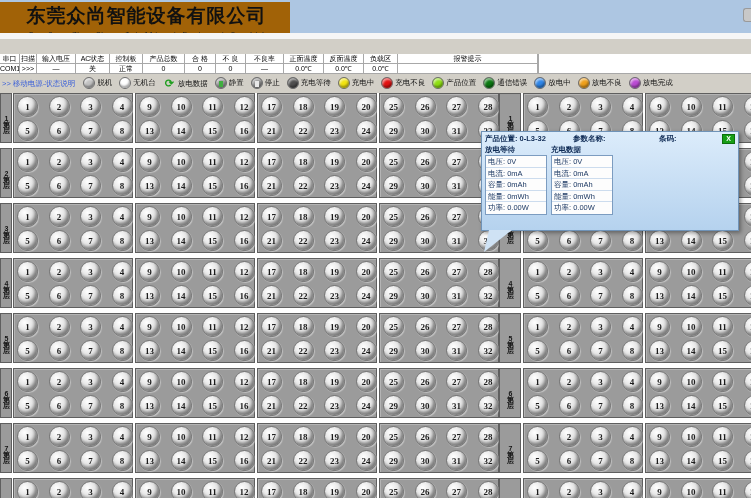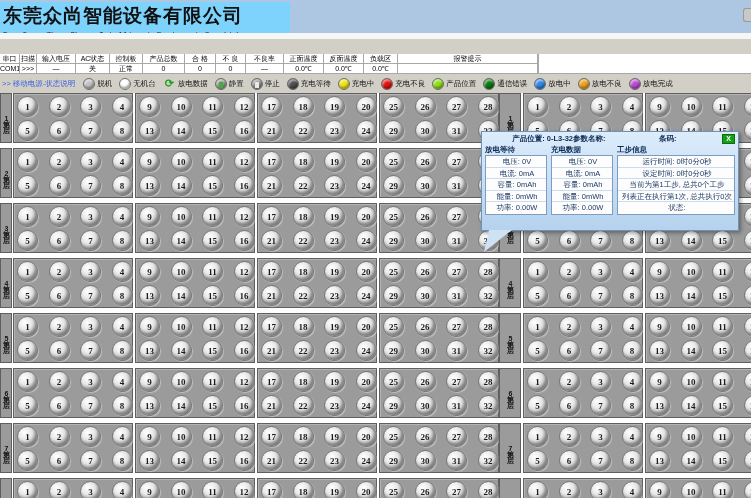--- a/index.html
+++ b/index.html
@@ -3,21 +3,21 @@
 <meta charset="utf-8">
 <style>
   * { margin:0; padding:0; box-sizing:border-box; }
   html,body { width:751px; height:498px; }
   body {
     position:relative; width:751px; height:498px; overflow:hidden;
     background:#ffffff; font-family:"Liberation Sans", sans-serif; color:#000;
   }
   
   .top-blue { position:absolute; left:0; top:0; width:751px; height:33px; background:#adc6e2; }
-  .title-panel { position:absolute; left:0; top:2px; width:290px; height:31px; background:#7dd3fc; padding:1px 0 0 3px; }
+  .title-panel { position:absolute; left:0; top:2px; width:290px; height:31px; background:#a16207; padding:1px 0 0 3px;text-align:center; }
   .title-cn { font-size:19px; font-weight:bold; letter-spacing:1px; color:#111; font-family:"Liberation Serif", serif; }
   .title-en { font-size:8px; color:#222; margin-top:1px; font-family:"Liberation Mono", monospace; }
   .corner-blob { position:absolute; left:743px; top:8px; width:8px; height:14px; background:#c8c8c8; border:1px solid #9a9a9a; border-right:none; border-radius:3px 0 0 3px; }
   .white-strip { position:absolute; left:0; top:33px; width:751px; height:6px; background:#f6f6f6; }
   
   .chrome { position:absolute; left:0; top:39px; width:751px; height:54px; background:#d2cfc7; }
   .tab-row { position:absolute; left:2px; top:2px; height:13px; display:flex; }
   .tab { width:35px; height:13px; font-size:7.5px; line-height:12px; text-align:center;
          background:#d2cfc7; border:1px solid #9a968e; border-bottom:none; color:#111;
          border-radius:2px 2px 0 0; margin-right:0; cursor:pointer; overflow:hidden; white-space:nowrap; }
@@ -54,28 +54,28 @@
              background:radial-gradient(circle at 35% 30%, #ffffff 0%, #e6e6e6 40%, #bcbcbc 75%, #9d9d9d 100%);
              border:1px solid #757575;
              box-shadow:inset -2px -3px 3px rgba(0,0,0,.35), 1px 1px 1px rgba(255,255,255,.4);
              font-family:"Liberation Serif", serif; font-size:9px; font-weight:bold; color:#1c1c1c;
              display:flex; align-items:center; justify-content:center; cursor:pointer; }
   
   .popup { position:absolute; left:481px; top:131px; width:258px; height:100px; z-index:50;
            background:linear-gradient(#dcecfb, #b5d2ee); border:1px solid #6f93b8;
            box-shadow:2px 2px 4px rgba(0,0,0,.35); font-size:7.5px; color:#0f2b55; }
   .popup-header { display:flex; align-items:center; height:13px; padding:0 3px; font-weight:bold; }
-  .ph-pos { width:88px;text-align:right; } .ph-param { width:86px; } .ph-code { flex:1; }
+  .ph-pos { width:88px; } .ph-param { width:86px; } .ph-code { flex:1; }
   .popup-close { width:13px; height:10px; background:#169e16; border:1px solid #0c6e0c; color:#fff;
                  font-size:7px; line-height:8px; text-align:center; font-weight:bold; cursor:pointer; }
   .popup-body { display:flex; padding:0 3px; }
   .pcol { display:flex; flex-direction:column; margin-right:4px; }
   .pcol-1, .pcol-2 { width:62px; } .pcol-3 { flex:1; margin-right:0; }
   .pcol-title { font-weight:bold; height:10px; line-height:10px; }
-  .pbox { background:#fdfdfd; border:1px solid #7c9cc0;text-align:center; }
+  .pbox { background:#fdfdfd; border:1px solid #7c9cc0; }
   .pbox div { height:11.5px; line-height:11px; padding-left:2px; border-bottom:1px solid #ccdcee;
               white-space:nowrap; overflow:hidden; color:#16335f; }
   .pbox div:last-child { border-bottom:none; }
   .popup-footer { height:12px; line-height:12px; padding-left:3px; font-weight:bold; white-space:nowrap; }
   .popup-tail { position:absolute; left:2px; top:98px; width:28px; height:22px;
                 background:#cfe2f4; clip-path:polygon(18% 0, 100% 0, 0 100%); }
 </style>
 </head>
 <body>
 
@@ -116,21 +116,21 @@
         <div class="st-cell" style="width: 38px;">—</div>
         <div class="st-cell" style="width: 40px;">0.0℃</div>
         <div class="st-cell" style="width: 40px;">0.0℃</div>
         <div class="st-cell" style="width: 34px;">0.0℃</div>
         <div class="st-cell" style="width: 140px;"></div>
       </div>
     <div class="alarm-box"></div>
   </div>
   <div class="legend-row">
     <span class="legend-link">&gt;&gt; 移动电源-状态说明</span>
-    <span id="legend-items" style="display:flex;align-items:center;font-family:Liberation Serif, serif;">
+    <span id="legend-items" style="display:flex;align-items:flex-start;font-family:Liberation Serif, serif;">
         <span class="legend-item">
           <span class="legend-dot" style="background: rgb(194, 194, 194);"></span>
           <span class="legend-label">脱机</span>
         </span>
         <span class="legend-item">
           <span class="legend-dot" style="background: rgb(255, 255, 255);"></span>
           <span class="legend-label">无机台</span>
         </span>
         <span class="legend-item">
           <span class="legend-glyph" style="color: rgb(31, 158, 31);">⟳</span>
@@ -692,25 +692,15 @@
     <div class="pcol pcol-2">
       <div class="pcol-title">充电数据</div>
       <div class="pbox" id="box-charge">
           <div>电压: 0V</div>
           <div>电流: 0mA</div>
           <div>容量: 0mAh</div>
           <div>能量: 0mWh</div>
           <div>功率: 0.00W</div>
         </div>
     </div>
-    <div class="pcol pcol-3">
-      <div class="pcol-title">工步信息</div>
-      <div class="pbox" id="box-step">
-          <div>运行时间: 0时0分0秒</div>
-          <div>设定时间: 0时0分0秒</div>
-          <div>当前为第1工步, 总共0个工步</div>
-          <div>列表正在执行第1次, 总共执行0次</div>
-          <div>状态:</div>
-        </div>
-    </div>
   </div>
   <div class="popup-tail"></div>
 </div>
 
 </body></html>

